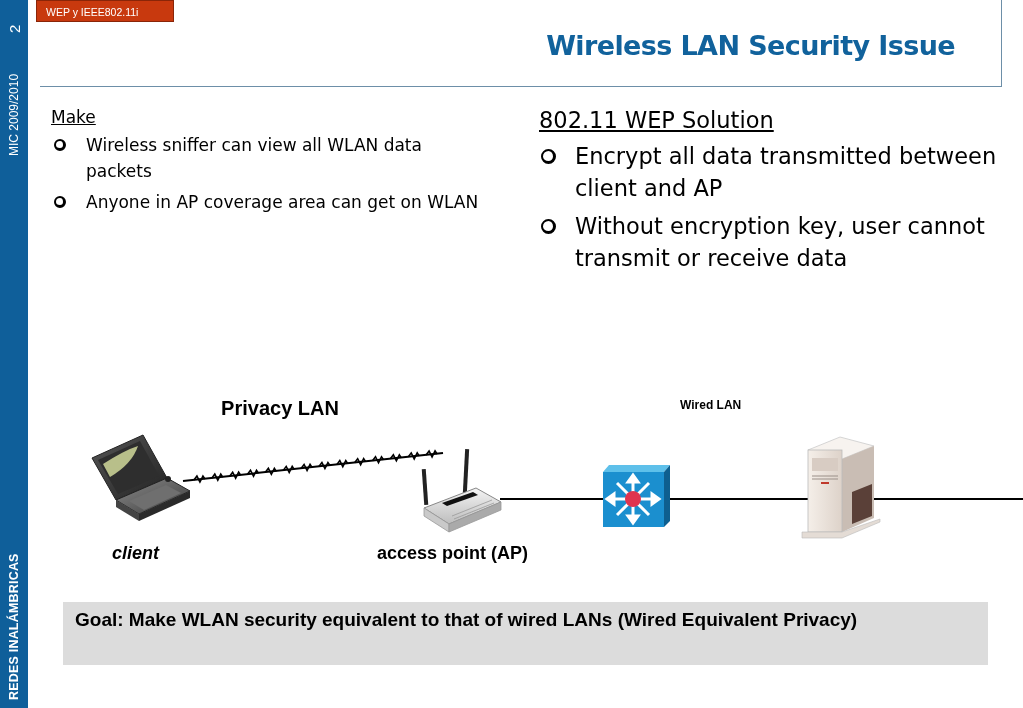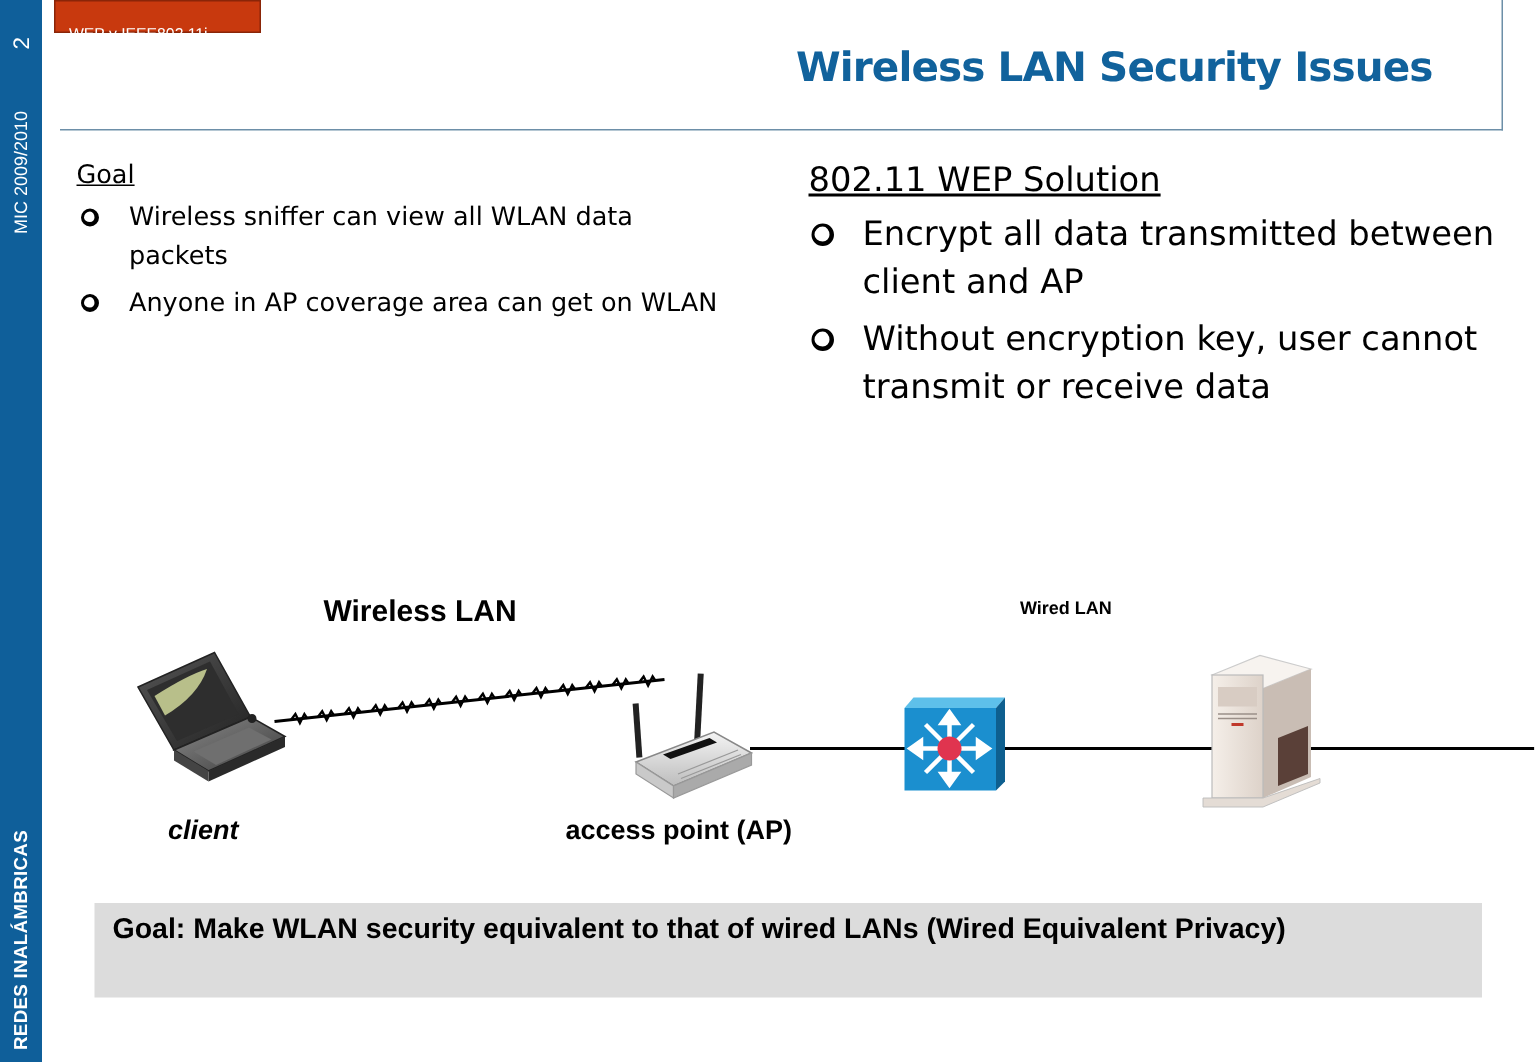--- a/index.html
+++ b/index.html
@@ -17,21 +17,21 @@
     transform: rotate(-90deg);
   }
   .page-num { left: 6px; top: 33px; font-size: 15px; }
   .course-label { left: 7px; top: 156px; font-size: 12px; }
   .side-footer { left: 7px; top: 700px; font-size: 12.5px; font-weight: bold; letter-spacing: 0.2px; }
 
   .section-tag {
     position: absolute; left: 36px; top: 0; width: 138px; height: 22px;
     background: #c8390e; border: 1px solid #8a2508;
     color: #fff; font-family: "Liberation Sans", sans-serif; font-size: 10.5px;
-    padding: 16px 0 0 9px;
+    padding: 5px 0 0 9px;
   }
 
   .header-box {
     position: absolute; left: 40px; top: -2px; width: 962px; height: 89px;
     border-right: 1px solid #6d8fa8; border-bottom: 1.5px solid #6d8fa8;
   }
   .slide-title {
     position: absolute; right: 46px; top: 32px;
     font-family: "DejaVu Sans", sans-serif; font-weight: bold; font-size: 27px;
     color: #11629c; letter-spacing: -0.6px; white-space: nowrap;
@@ -75,26 +75,26 @@
 </head>
 <body>
 
 <div class="side-bar">
   <span class="side-text page-num">2</span>
   <span class="side-text course-label">MIC 2009/2010</span>
   <span class="side-text side-footer">REDES INALÁMBRICAS</span>
 </div>
 
 <div class="header-box">
-  <div class="slide-title">Wireless LAN Security Issues</div>
+  <div class="slide-title">Wireless LAN Security Issue</div>
 </div>
 <div class="section-tag">WEP y IEEE802.11i</div>
 
 <div class="col col-left">
-  <span class="col-heading">Goal</span>
+  <span class="col-heading">Make</span>
   <div class="bullet">
     <span class="bullet-mark"></span>
     <span>Wireless sniffer can view all WLAN data packets</span>
   </div>
   <div class="bullet">
     <span class="bullet-mark"></span>
     <span>Anyone in AP coverage area can get on WLAN</span>
   </div>
 </div>
 
@@ -105,21 +105,21 @@
     <span>Encrypt all data transmitted between client and AP</span>
   </div>
   <div class="bullet">
     <span class="bullet-mark"></span>
     <span>Without encryption key, user cannot transmit or receive data</span>
   </div>
 </div>
 
 <div class="diagram">
   <div class="diag-label wlan-label">
-    <div>Wireless LAN</div>
+    <div>Privacy LAN</div>
   </div>
   <div class="diag-label wired-label">Wired LAN</div>
   <div class="diag-label client-label">client</div>
   <div class="diag-label ap-label">access point (AP)</div>
 
   <svg width="983" height="200" style="position:absolute;left:0;top:0;">
     <defs>
       <linearGradient id="lapScreen" x1="0" y1="0" x2="1" y2="1">
         <stop offset="0" stop-color="#555"></stop>
           <stop offset="1" stop-color="#222"></stop>

